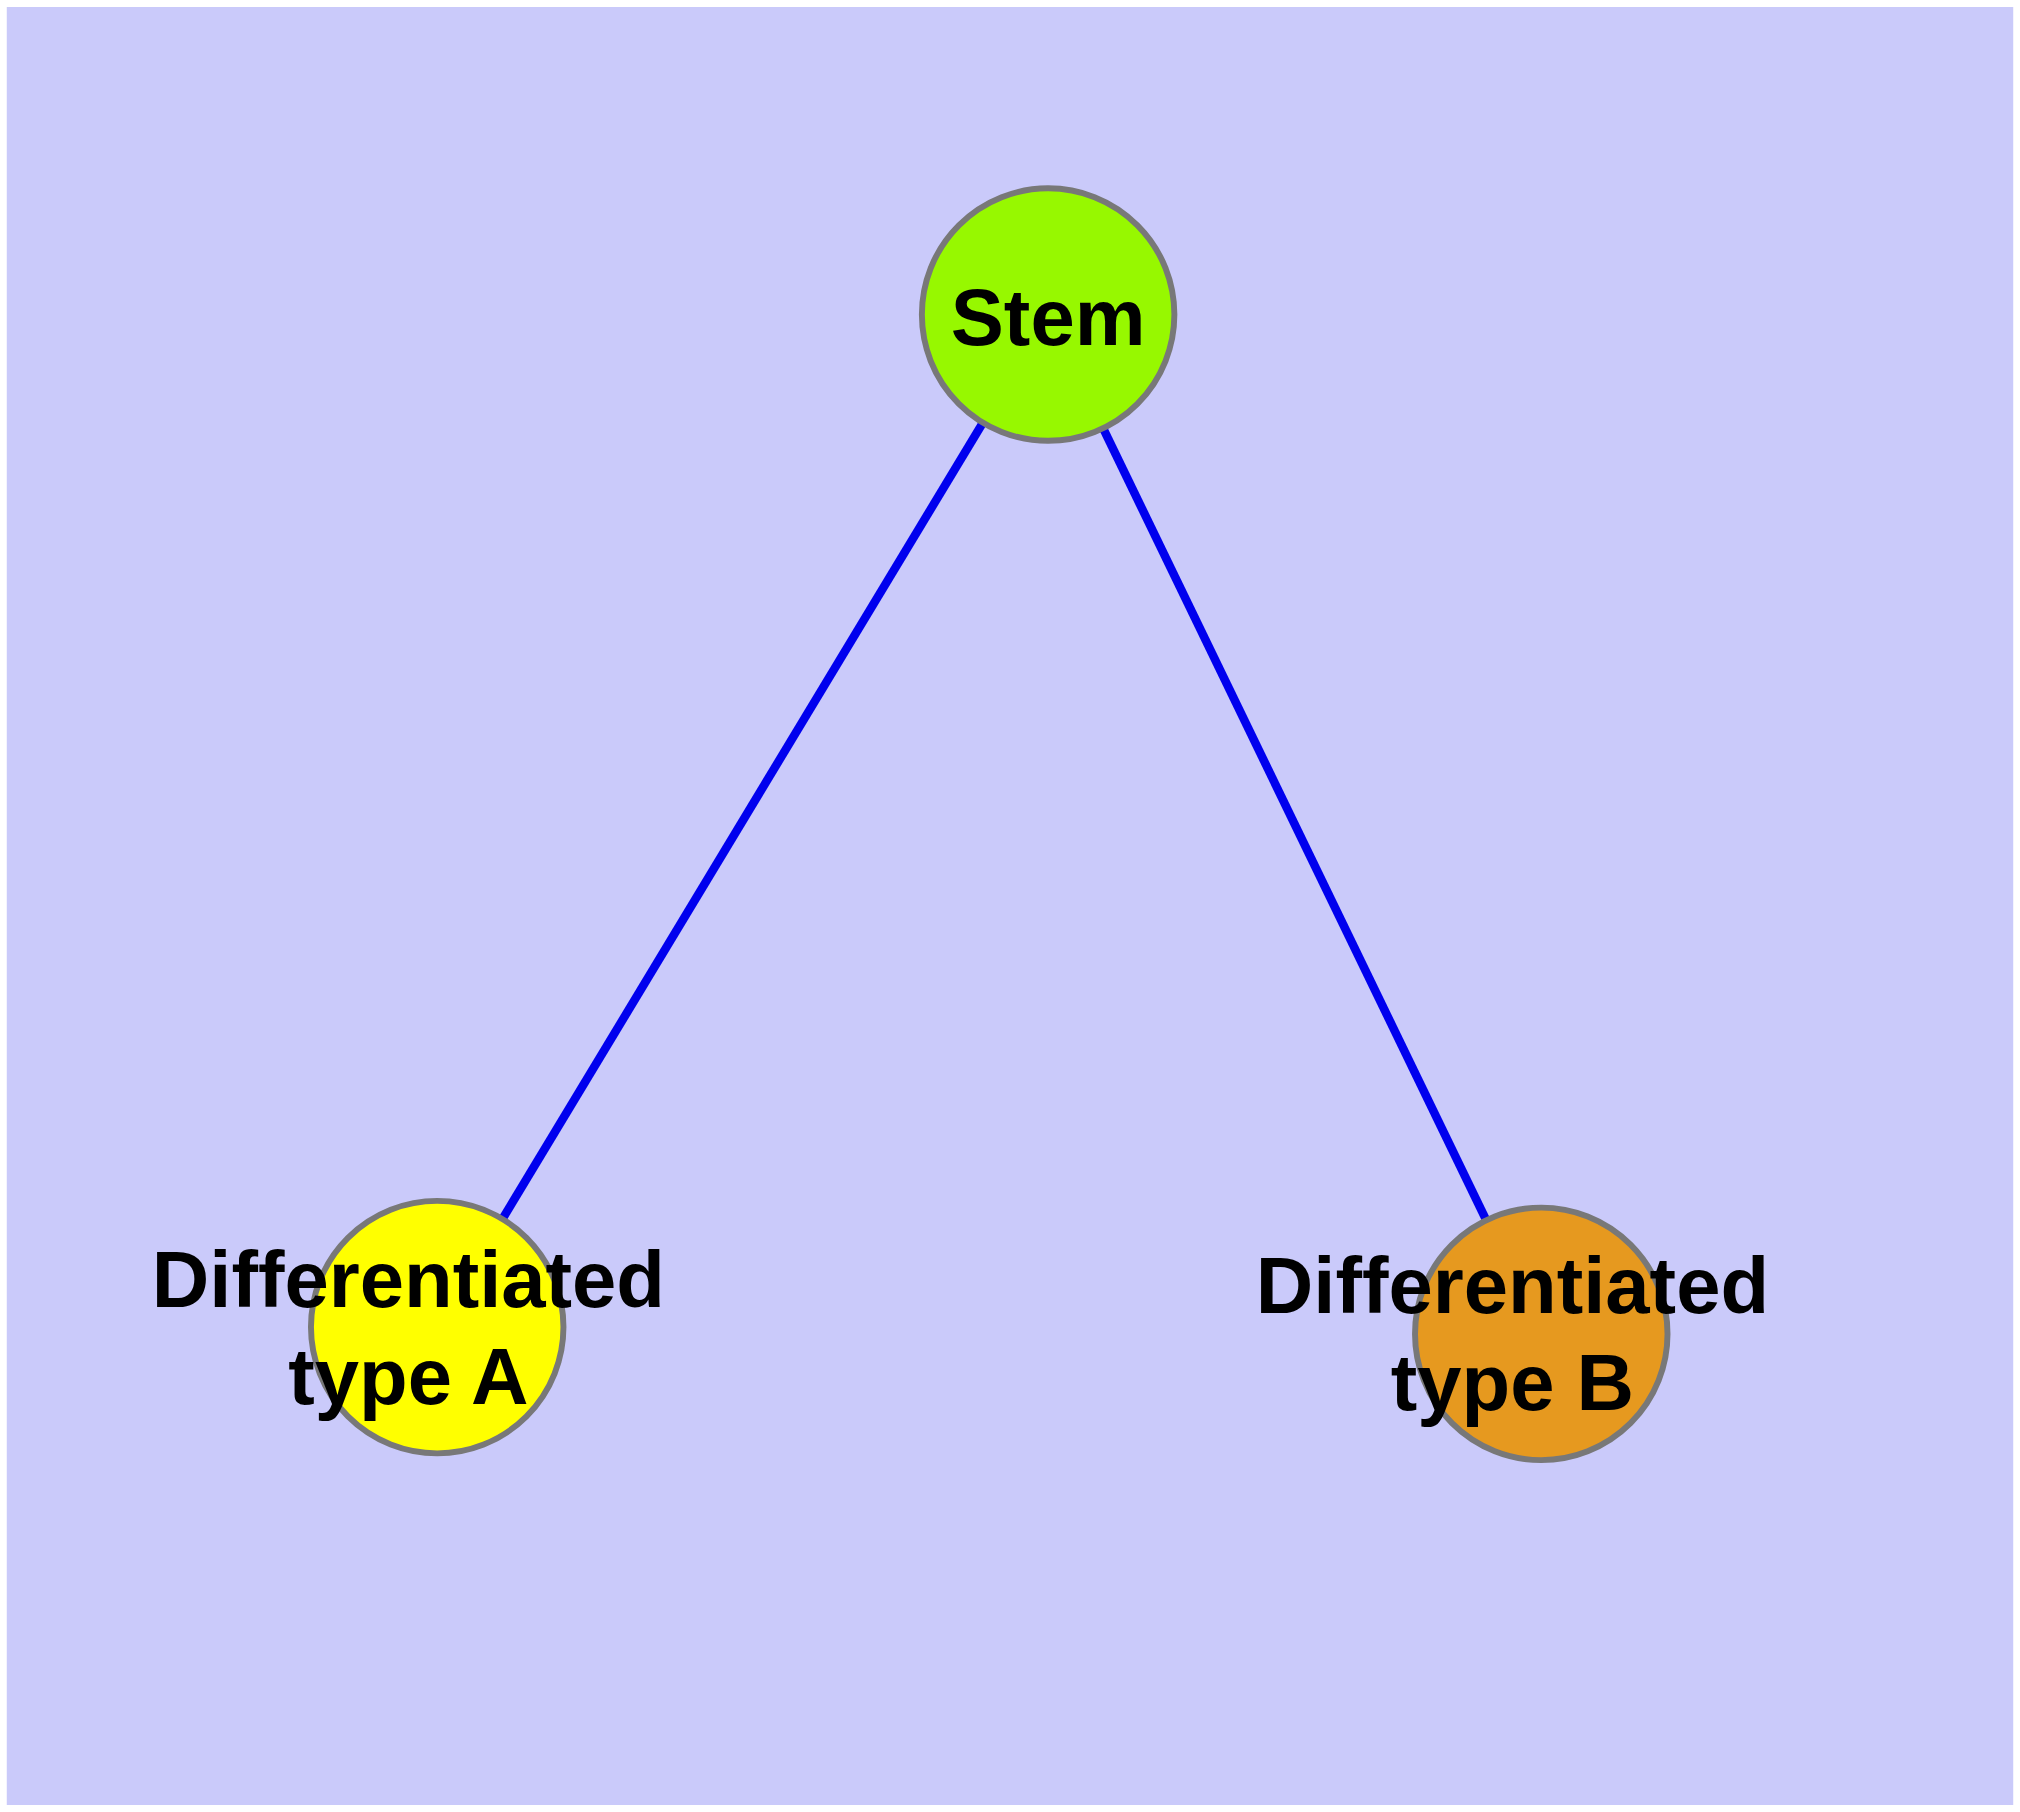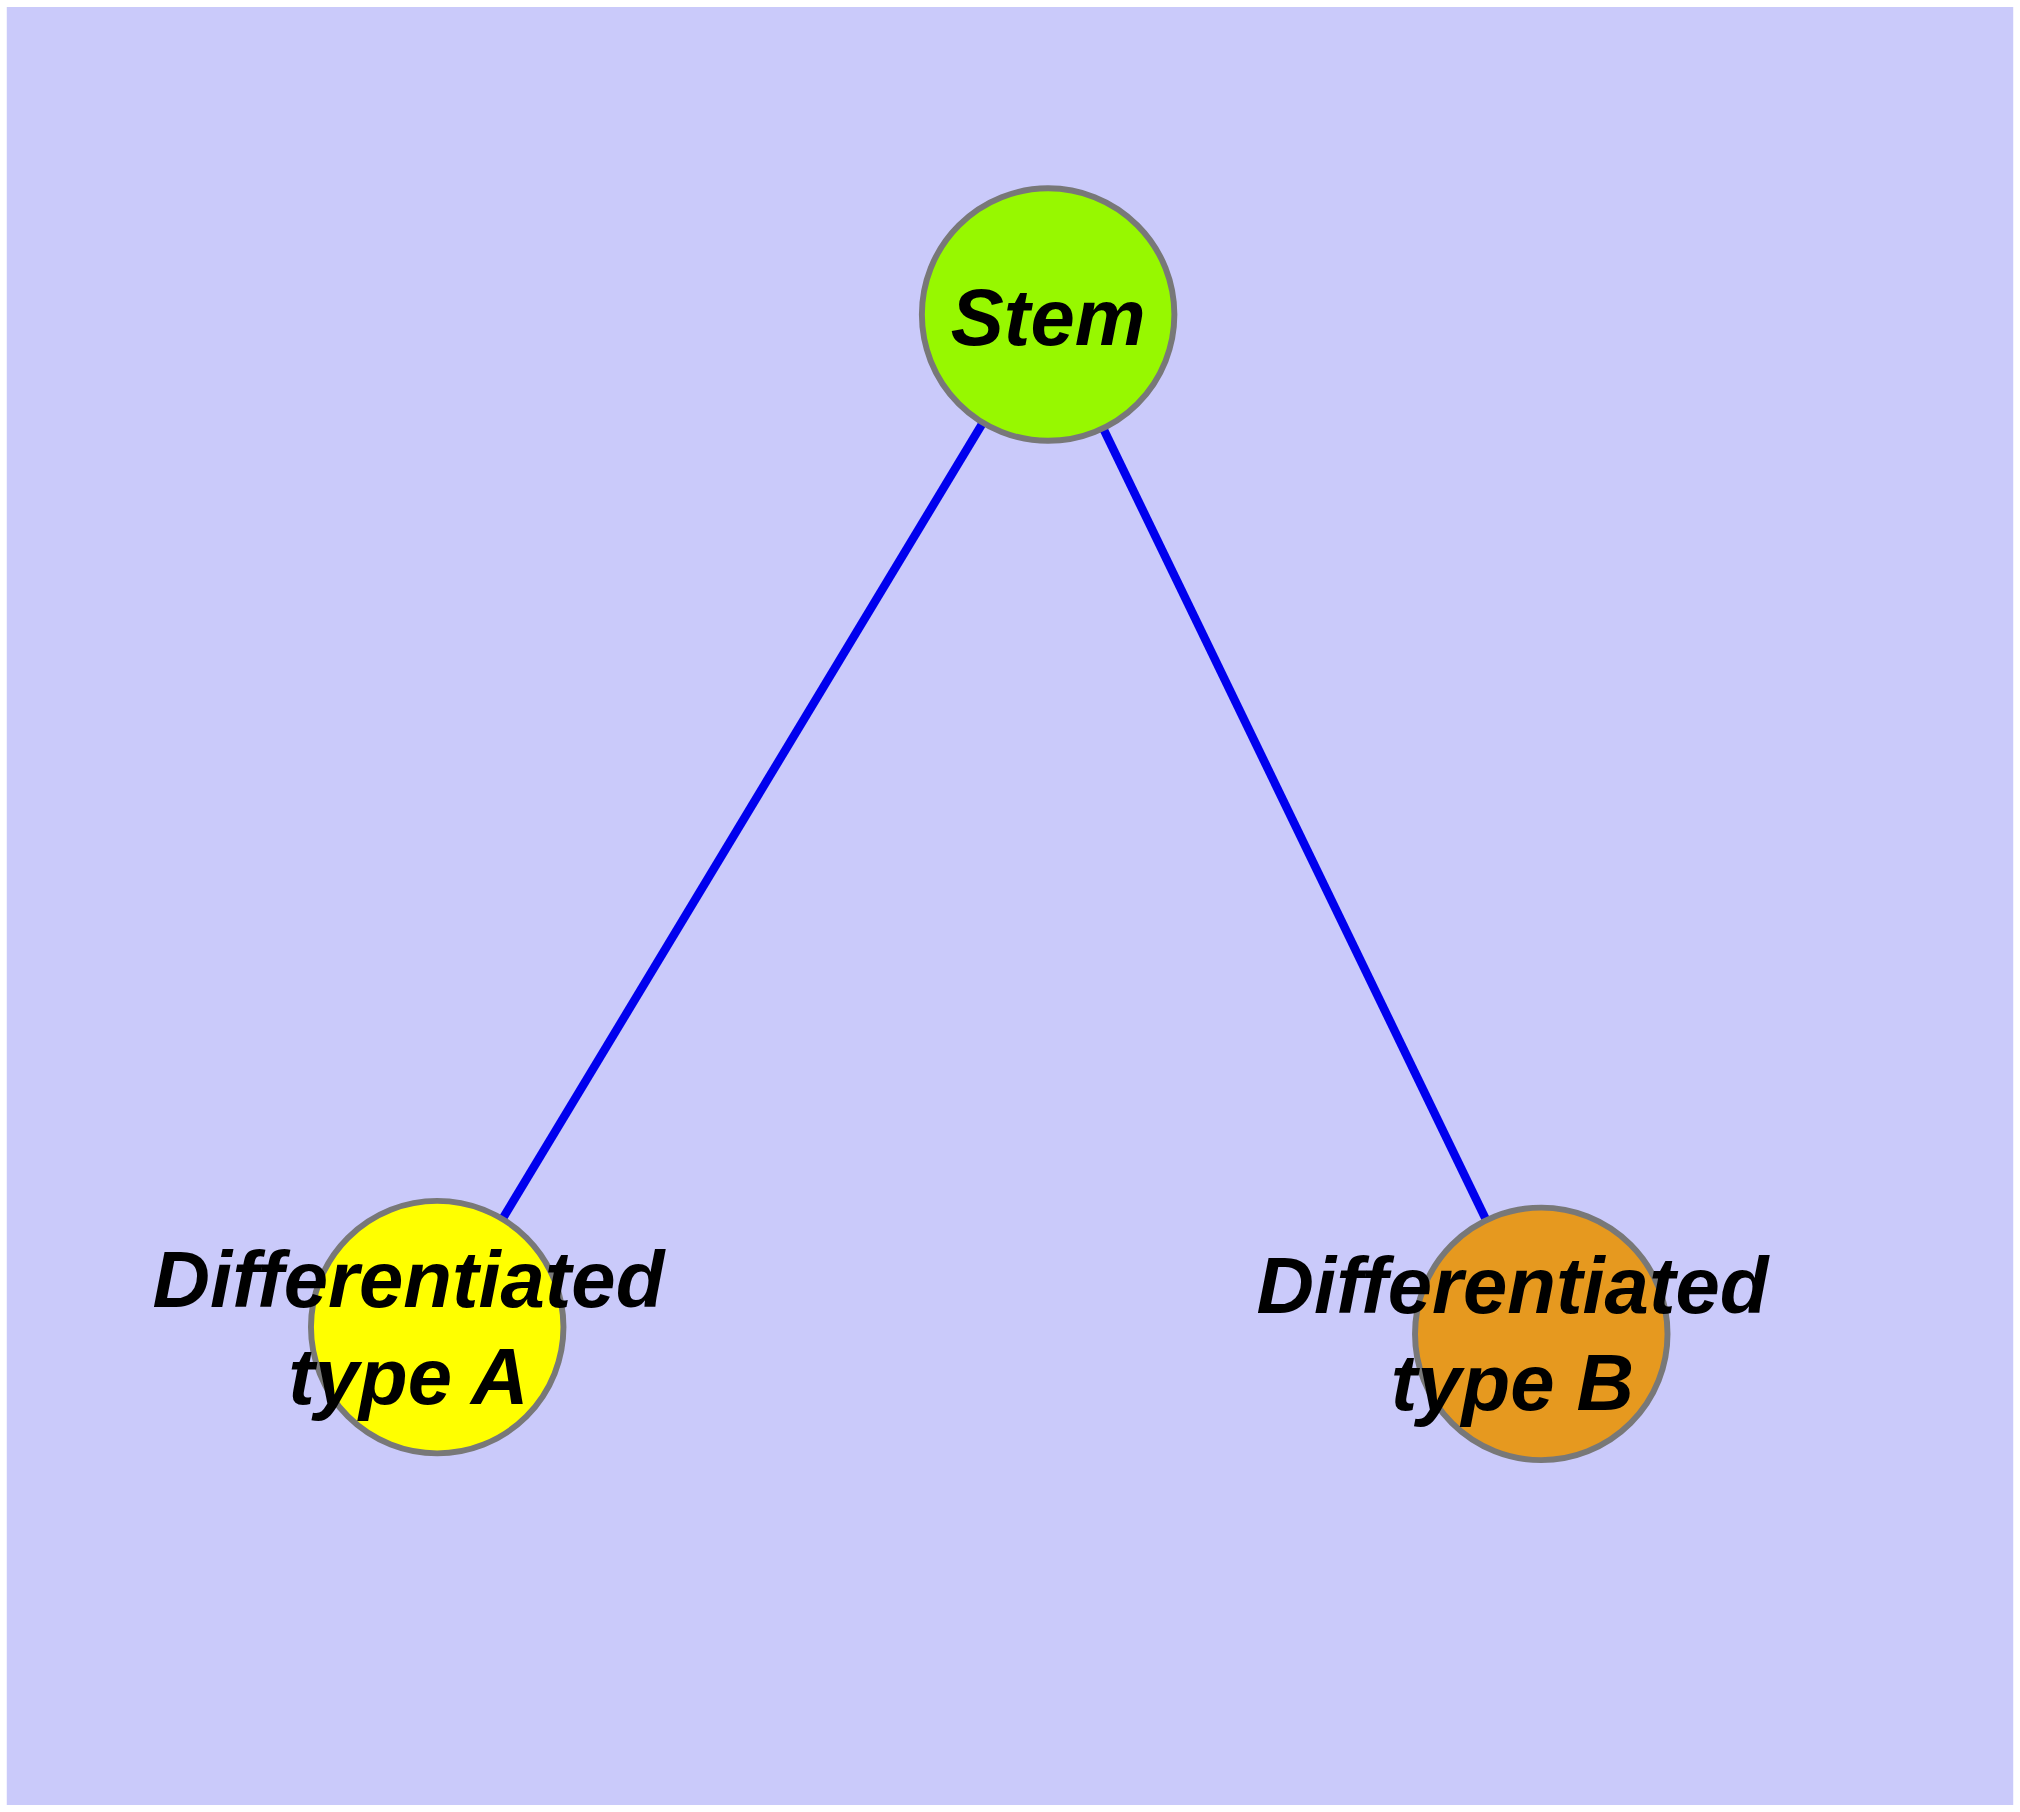--- a/index.html
+++ b/index.html
@@ -7,21 +7,20 @@
     padding: 0;
     width: 100%;
     height: 100%;
     background: #ffffff;
     font-family: "Liberation Sans", sans-serif;
   }
   .figure-wrap {
     width: 100vw;
     height: 100vh;
     display: block;
-    font-style: italic;
   }
   svg {
     display: block;
     width: 100%;
     height: 100%;
   }
   .node-label {
     font-family: "Liberation Sans", "DejaVu Sans", sans-serif;
     font-weight: bold;
     font-size: 94px;

